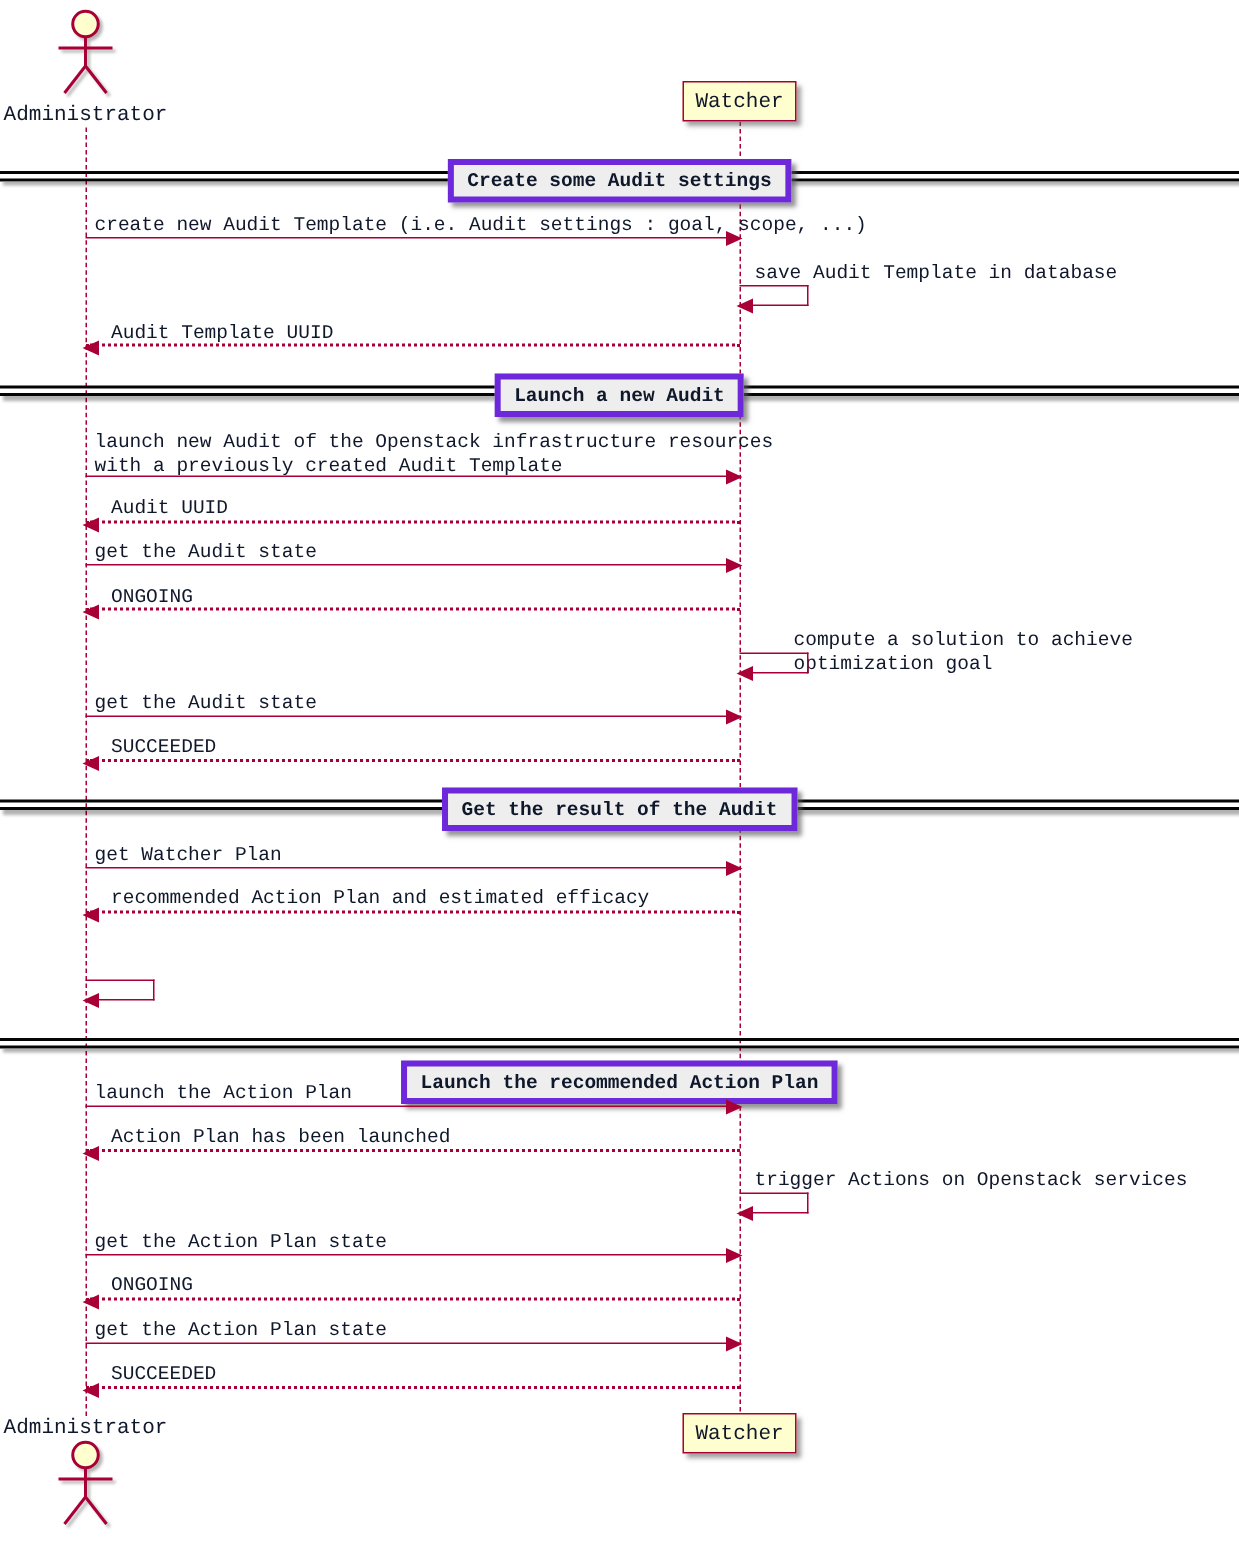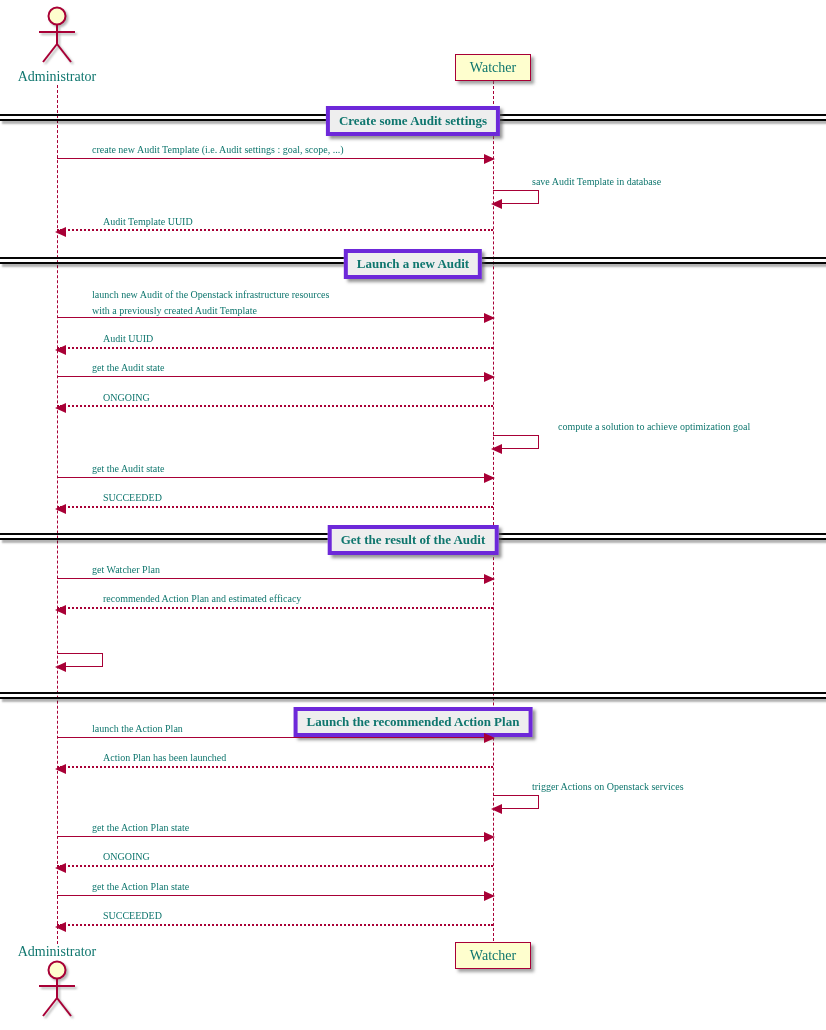--- a/index.html
+++ b/index.html
@@ -1,39 +1,39 @@
 <!DOCTYPE html>
 <html><head>
 <meta charset="utf-8">
 <style>
   html,body { margin:0; padding:0; background:#ffffff; }
   #canvas {
     position:relative; width:826px; height:1030px; overflow:hidden;
-    background:#ffffff; font-family:Liberation Serif, serif; color:#0f766e;
+    background:#ffffff; font-family:Liberation Mono, monospace; color:#0f172a;
   }
   .lifeline { position:absolute; width:0; border-left:1px dashed #A80036; }
   .actor-svg { position:absolute; filter:drop-shadow(2px 2px 1px rgba(120,120,120,.55)); }
   .actor-label { position:absolute; font-size:14px; width:120px; text-align:center; }
   .pbox {
     position:absolute; width:74px; height:25px; background:#FEFECE;
     border:1.6px solid #A80036; box-shadow:3px 3px 3px rgba(100,100,100,.6);
     display:flex; align-items:center; justify-content:center; font-size:14px;
   }
   .div-lines {
     position:absolute; left:0; width:826px; height:3px;
     border-top:2px solid #050505; border-bottom:2px solid #050505;
     box-shadow:2px 3px 2px rgba(0,0,0,.3);
   }
   .div-box {
     position:absolute; left:413px; transform:translateX(-50%);
     background:#EEEEEE; border:4px solid #6d28d9; padding:3px 9px;
     font-size:13px; font-weight:bold; white-space:nowrap;
     box-shadow:3px 3px 3px rgba(90,90,90,.65);
   }
-  .label { position:absolute; font-size:10px; line-height:15.5px; white-space:pre-line;margin-left:29px; }
+  .label { position:absolute; font-size:13px; line-height:15.5px; white-space:pre-line; }
   .arrow { position:absolute; left:57px; width:436px; height:0; border-top:1px solid #A80036; }
   .arrow.ret { border-top:2px dotted #A80036; }
   .head { position:absolute; width:0; height:0;
           border-top:5px solid transparent; border-bottom:5px solid transparent; }
   .head.r { right:-2px; top:-5px; border-left:11px solid #A80036; }
   .head.l { left:-2px; top:-5px; border-right:11px solid #A80036; }
   .arrow.ret .head.l { top:-4px; }
   .self { position:absolute; width:45px; height:12px;
           border:1px solid #A80036; border-left:none; }
   .self .head.l { left:-2px; top:auto; bottom:-6px; }

